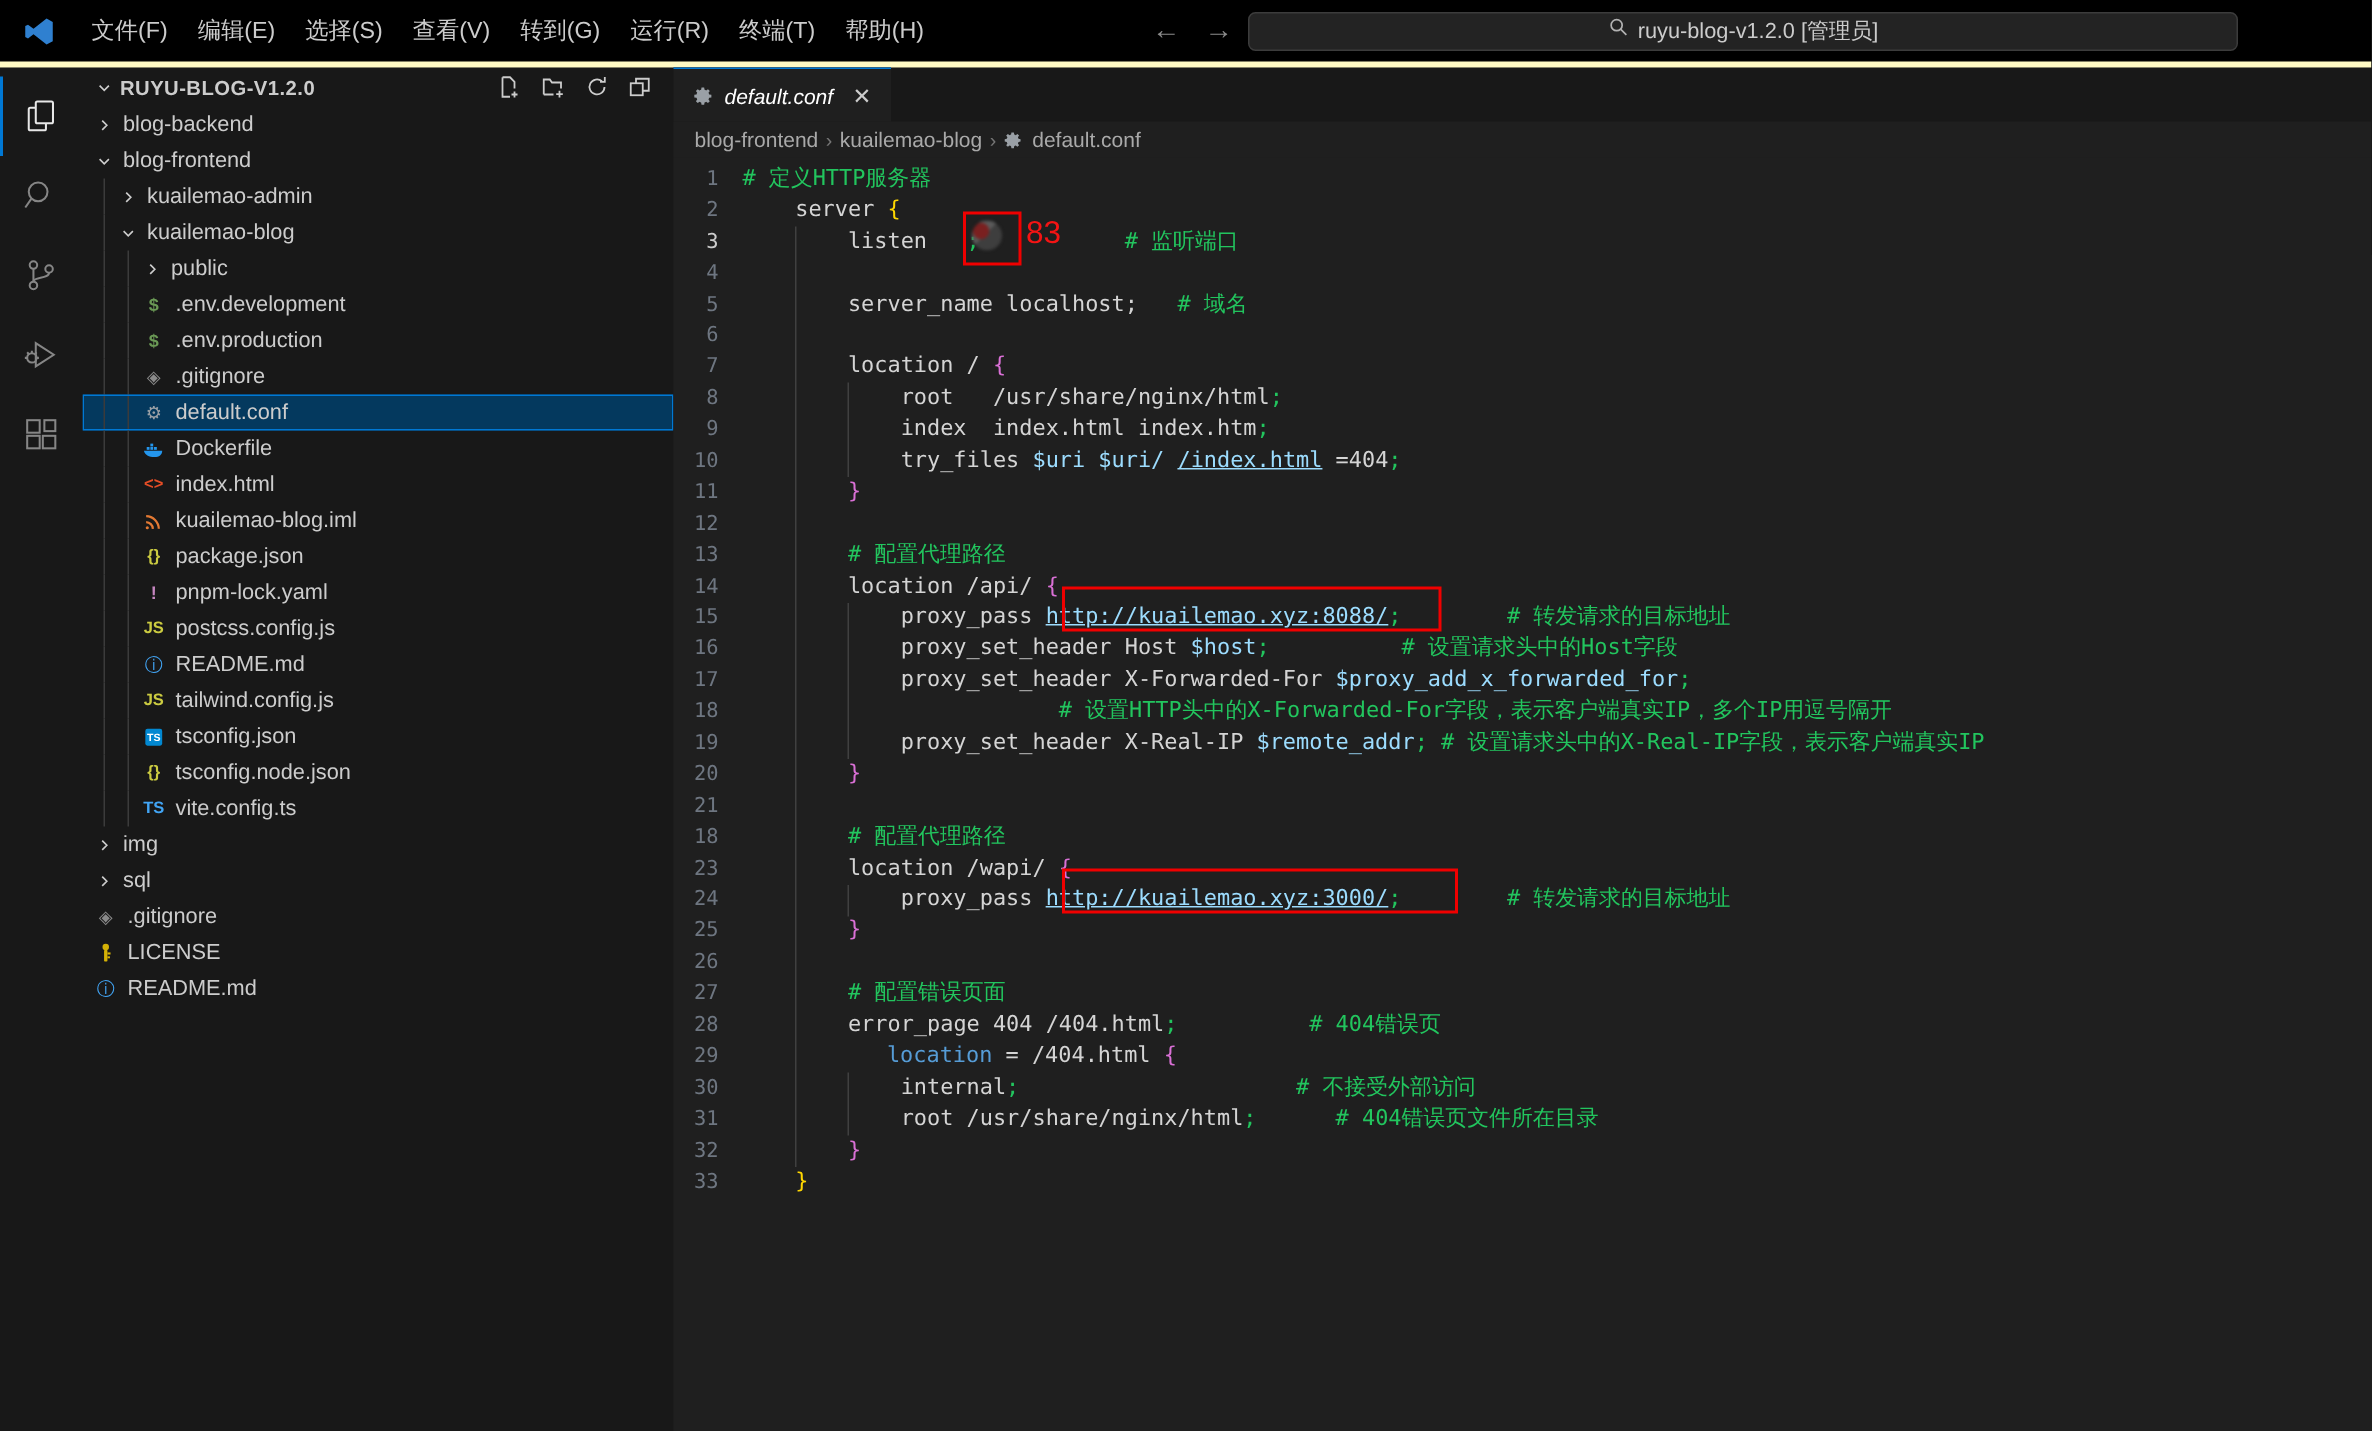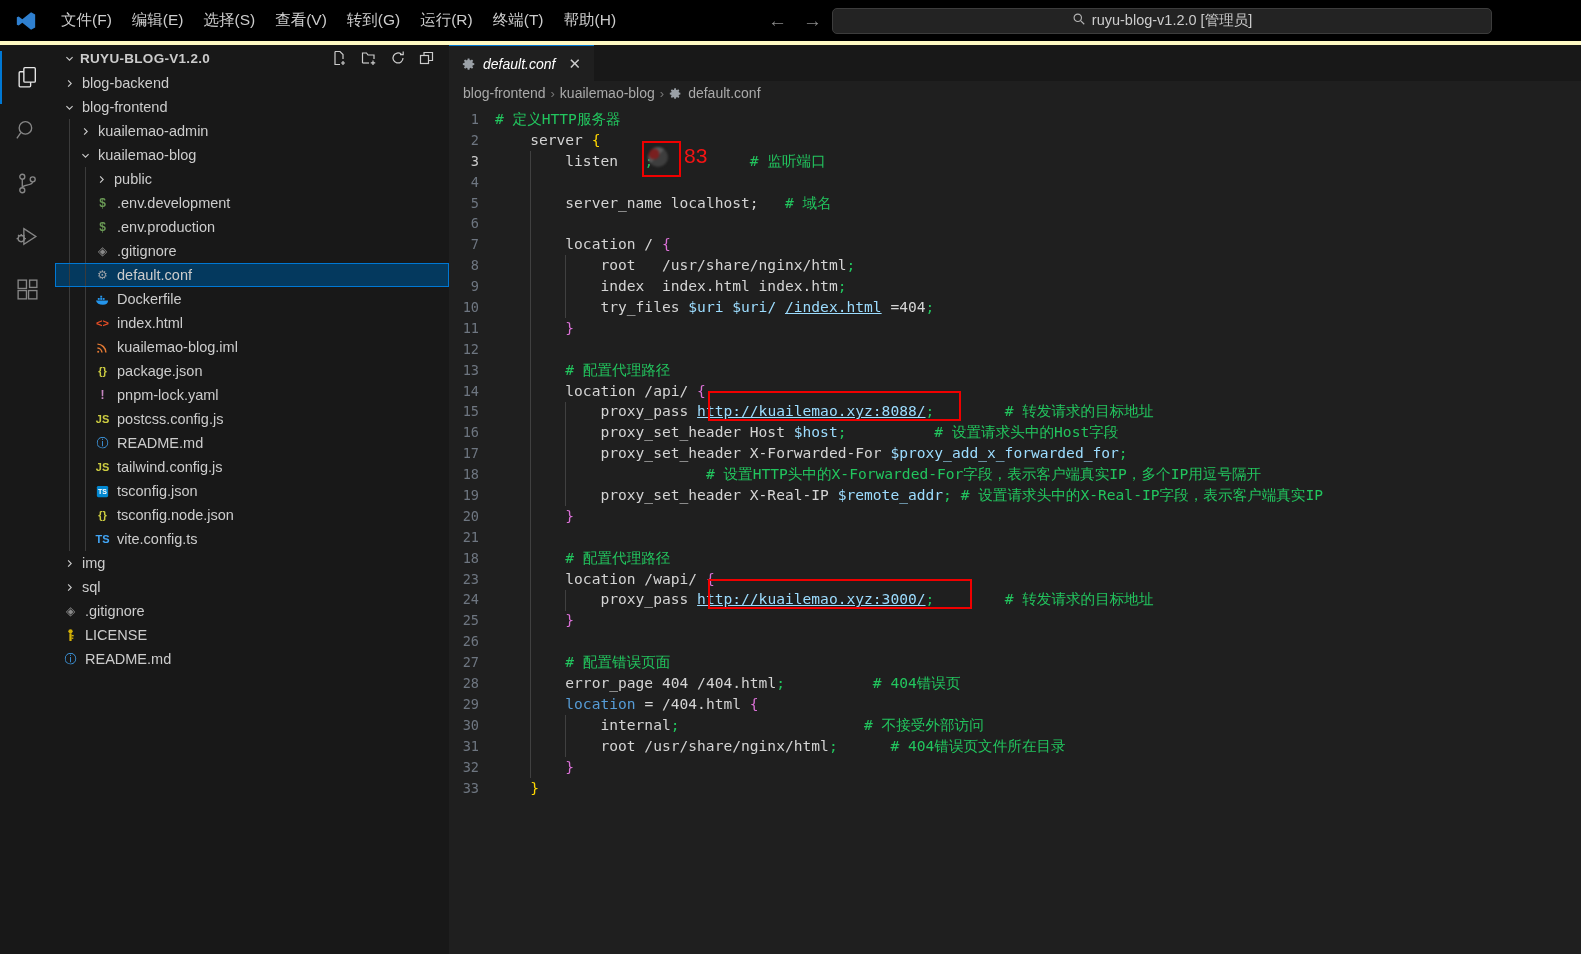--- a/index.html
+++ b/index.html
@@ -118,21 +118,21 @@
   .cline { height: 20.9px; display: flex; white-space: pre; }
   .gutter {
     width: 46px; flex: 0 0 46px; text-align: right; color: #6e7681; padding-right: 16px;
     font-size: 13.6px;
   }
   .cline.cur .gutter { color: #cccccc; }
   .ctext { position: relative; }
 
   
   .c  { color: #22c55e; }          
-  .kw { color: #569cd6; }          
+  .kw { color: #569cd6; margin-left: 26px; }          
   .id { color: #d4d4d4; }          
   .br { color: #da70d6; }          
   .bry{ color: #ffd700; }          
   .va { color: #9cdcfe; }          
   .nu { color: #b5cea8; }          
   .lnk{ color: #9cdcfe; text-decoration: underline; }
 
   
   .iguide { position: absolute; top: 0; height: 20.9px; width: 1px; background: #404040; }
 

